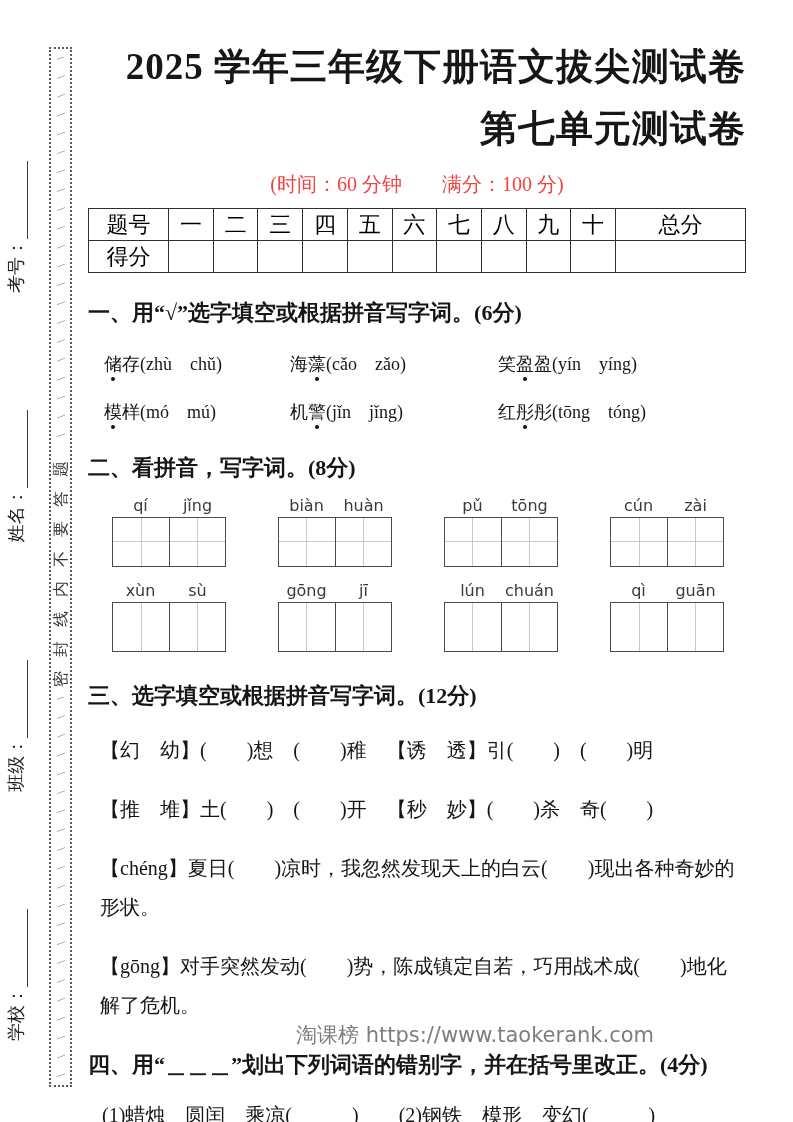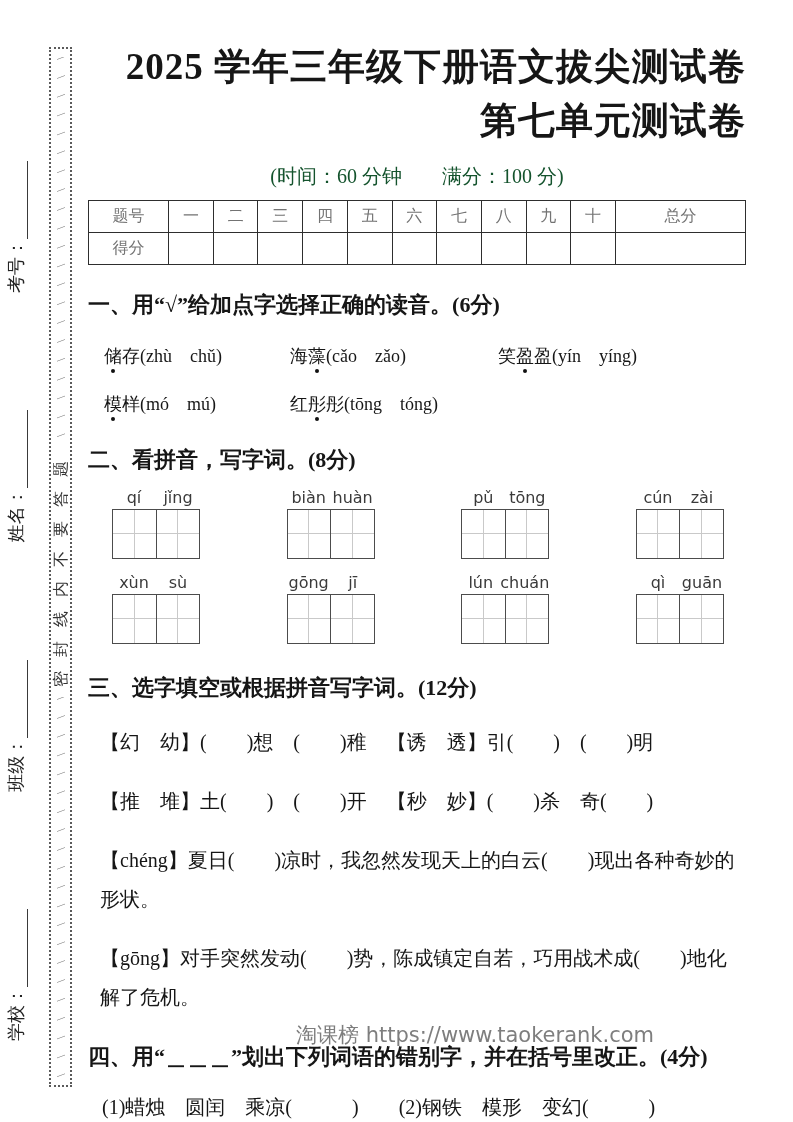--- a/index.html
+++ b/index.html
@@ -30,42 +30,42 @@
     position:absolute;left:-424px;top:586px;width:880px;height:30px;
     transform:rotate(-90deg);
     display:flex;flex-direction:row-reverse;justify-content:space-between;align-items:center;
     font-size:18px;color:#222;
   }
   .id-field{display:flex;align-items:flex-end;white-space:nowrap;}
   .id-blank{display:inline-block;width:78px;height:19px;border-bottom:1.6px solid #3a3a3a;}
   
   .main{position:absolute;left:88px;top:40px;width:658px;}
   .title{font-weight:700;text-align:right;font-size:37px;line-height:1.45;margin:0;letter-spacing:1px;}
-  .title.sub{}
-  .info{text-align:center;font-size:20px;margin-top:16px;color:#14532d;}
+  .title.sub{margin-top:8px;}
+  .info{text-align:center;font-size:20px;margin-top:16px;color:#ef4444;}
   table.score{width:100%;border-collapse:collapse;table-layout:fixed;margin-top:10px;}
   table.score td{
     border:1.7px solid #2e2e2e;height:31px;text-align:center;
-    font-size:16px;color:#737373;padding:0;
+    font-size:22px;color:#000000;padding:0;
   }
   .sec-h{font-size:22px;font-weight:700;margin:0;line-height:1.3;}
   .sh1{margin-top:26px;}
   
   .s1-row{display:grid;grid-template-columns:186px 208px 1fr;padding-left:16px;font-size:18px;margin-top:24px;}
   .word{white-space:nowrap;}
   .py{font-family:"Liberation Serif",serif;}
   .dot{position:relative;}
   .dot::after{
     content:"";position:absolute;left:50%;bottom:-7px;transform:translateX(-50%);
     width:4px;height:4px;border-radius:50%;background:#111;
   }
   
   .sh2{margin-top:30px;}
   .s2-grid{display:flex;justify-content:space-between;padding:0 22px 0 24px;margin-top:14px;}
-  .s2-group{width:88px;}
+  .s2-group{width:114px;}
   .pinyin{display:flex;font-family:"DejaVu Sans",sans-serif;font-size:16px;color:#3a3a3a;margin-bottom:2px;}
   .pinyin span{flex:1;text-align:center;}
   .tian{display:flex;height:50px;border:1.8px solid #4c4c4c;box-sizing:border-box;background:#fff;}
   .cell{
     flex:1;
     background:
       linear-gradient(to right, transparent calc(50% - 0.5px), #c9c9c9 calc(50% - 0.5px), #c9c9c9 calc(50% + 0.5px), transparent calc(50% + 0.5px)),
       linear-gradient(to bottom, transparent calc(50% - 0.5px), #c9c9c9 calc(50% - 0.5px), #c9c9c9 calc(50% + 0.5px), transparent calc(50% + 0.5px));
   }
   .cell + .cell{border-left:1.8px solid #4c4c4c;}
@@ -156,28 +156,29 @@
         <td></td>
         <td></td>
         <td></td>
         <td></td>
         <td></td>
         <td></td>
       </tr>
     </tbody>
   </table>
 
-  <div class="sec-h sh1">一、用“√”给加点字选择正确的读音。(6分)</div>
+  <div class="sec-h sh1">一、用“√”选字填空或根据拼音写字词。(6分)</div>
   <div class="s1-row">
     <span class="word"><span></span><span class="dot">储</span><span>存</span><span class="py">(zhù　chǔ)</span></span>
     <span class="word"><span>海</span><span class="dot">藻</span><span></span><span class="py">(cǎo　zǎo)</span></span>
     <span class="word"><span>笑</span><span class="dot">盈</span><span>盈</span><span class="py">(yín　yíng)</span></span>
   </div>
   <div class="s1-row">
     <span class="word"><span></span><span class="dot">模</span><span>样</span><span class="py">(mó　mú)</span></span>
+    <span class="word"><span>机</span><span class="dot">警</span><span></span><span class="py">(jǐn　jǐng)</span></span>
     <span class="word"><span>红</span><span class="dot">彤</span><span>彤</span><span class="py">(tōng　tóng)</span></span>
   </div>
 
   <div class="sec-h sh2">二、看拼音，写字词。(8分)</div>
   <div class="s2-grid">
     <div class="s2-group">
       <div class="pinyin">
           <span>qí</span>
           <span>jǐng</span>
         </div>

